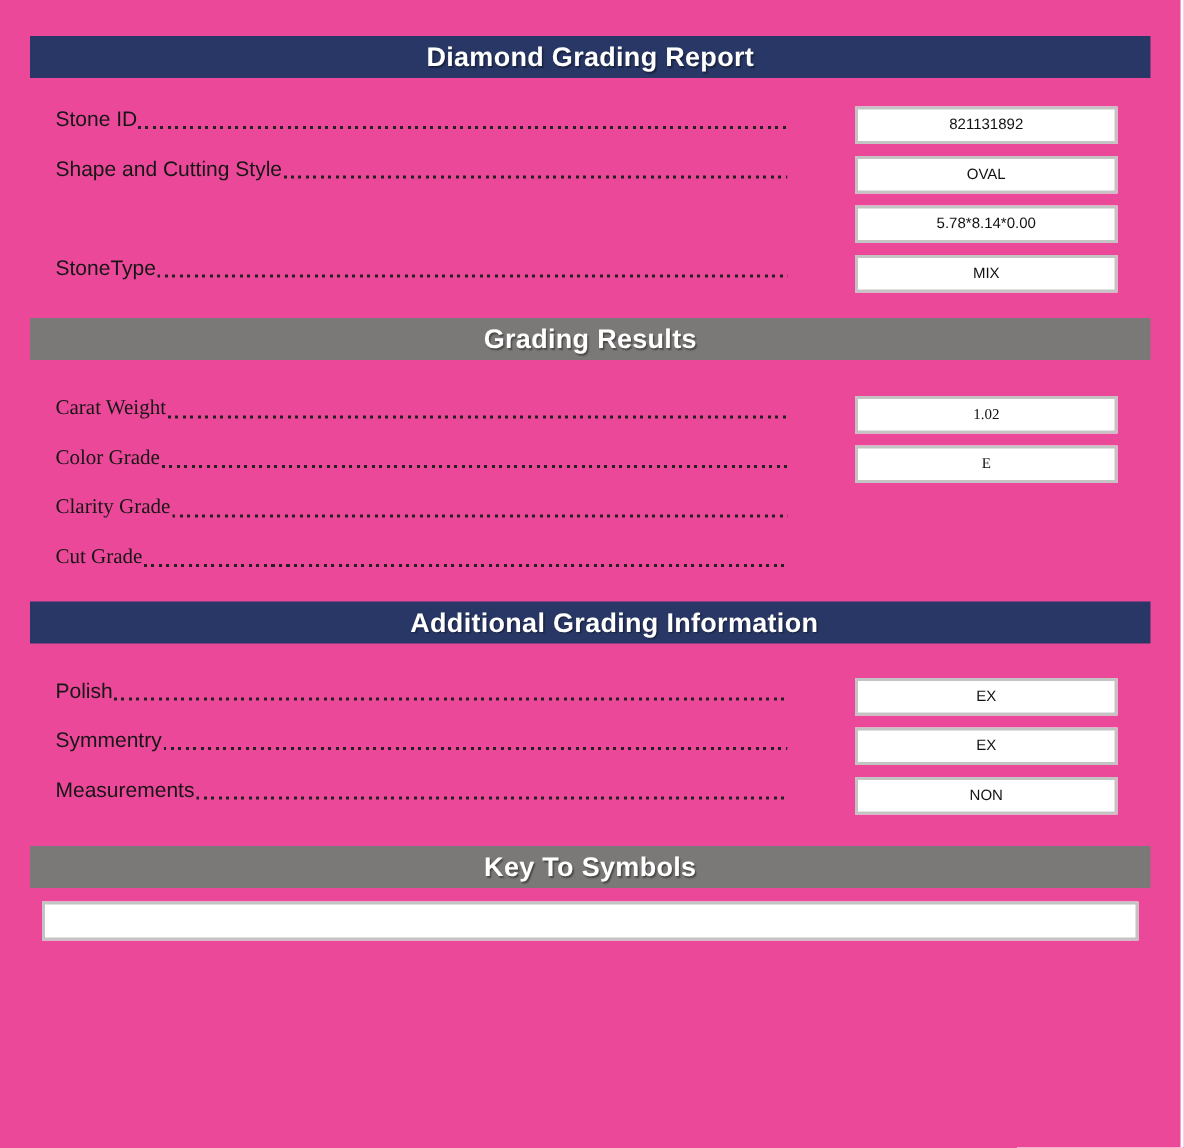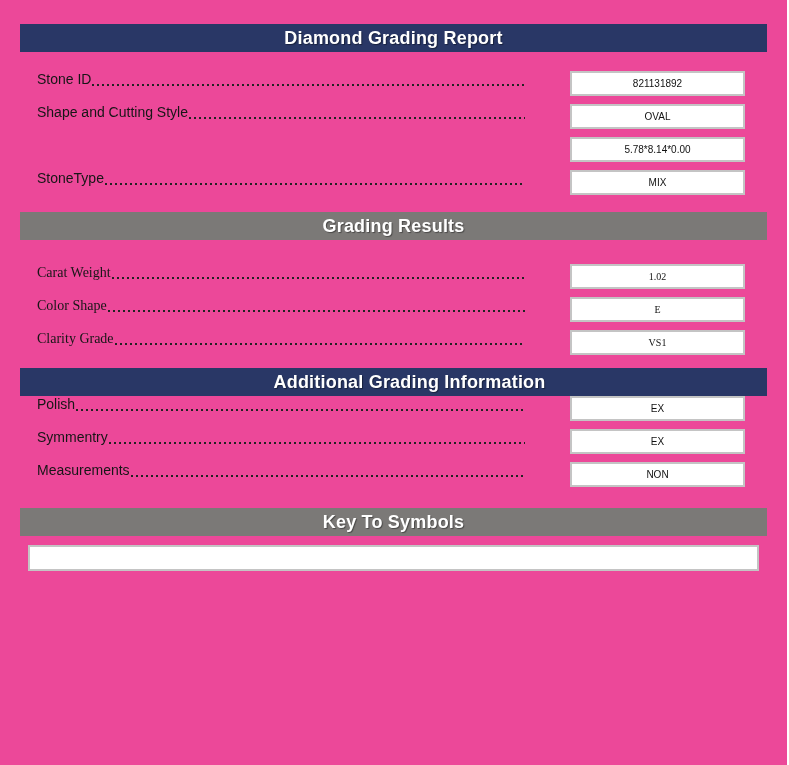--- a/index.html
+++ b/index.html
@@ -27,21 +27,21 @@
     font-weight: bold;
     letter-spacing: 0.2px;
     text-shadow: 1px 1px 1px rgba(0,0,0,0.40);
   }
   .bar.navy { background: var(--navy, #293766); }
   .bar.gray { background: var(--gray, #7b7977); }
 
   .rows { padding-left: 17px; }
   .rows.sec1 { padding-top: 19px; }
   .rows.sec2 { padding-top: 24px; font-family: Liberation Serif, serif; }
-  .rows.sec3 { }
+  .rows.sec3 { padding-top: 23px; }
 
   .row {
     display: flex;
     align-items: flex-start;
     height: 25px;
     margin-bottom: 8px;
     gap: 33px;
   }
   .lab-wrap {
     width: 488px;
@@ -129,31 +129,36 @@
     <div class="rows sec2">
       <div class="row">
         <div class="lab-wrap">
           <span class="label">Carat Weight</span>
           <span class="leader"></span>
         </div>
         <div class="value-box">1.02</div>
       </div>
       <div class="row">
         <div class="lab-wrap">
-          <span class="label">Color Shape</span>
+          <span class="label">Color Grade</span>
           <span class="leader"></span>
         </div>
         <div class="value-box">E</div>
       </div>
       <div class="row">
         <div class="lab-wrap">
           <span class="label">Clarity Grade</span>
           <span class="leader"></span>
         </div>
-        <div class="value-box">VS1</div>
+      </div>
+      <div class="row">
+        <div class="lab-wrap">
+          <span class="label">Cut Grade</span>
+          <span class="leader"></span>
+        </div>
       </div>
     </div>
 
     <div class="bar navy bar3">
       <span>Additional Grading Information</span>
     </div>
     <div class="rows sec3">
       <div class="row">
         <div class="lab-wrap">
           <span class="label">Polish</span>

